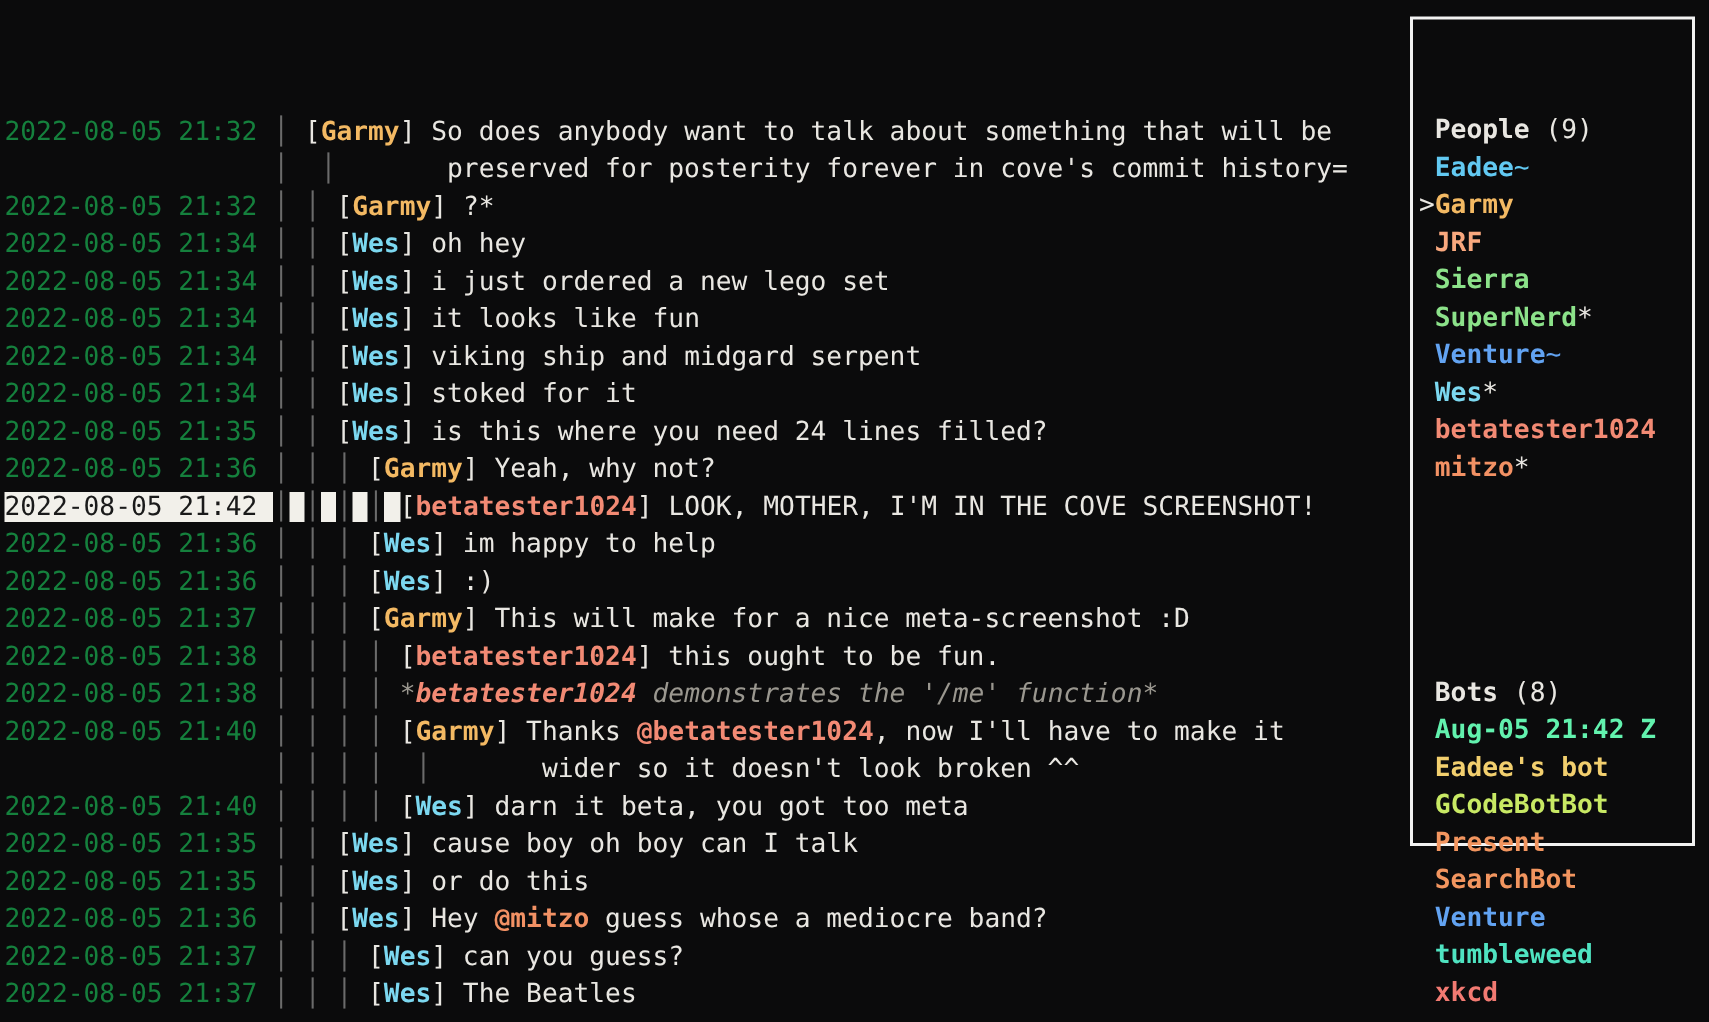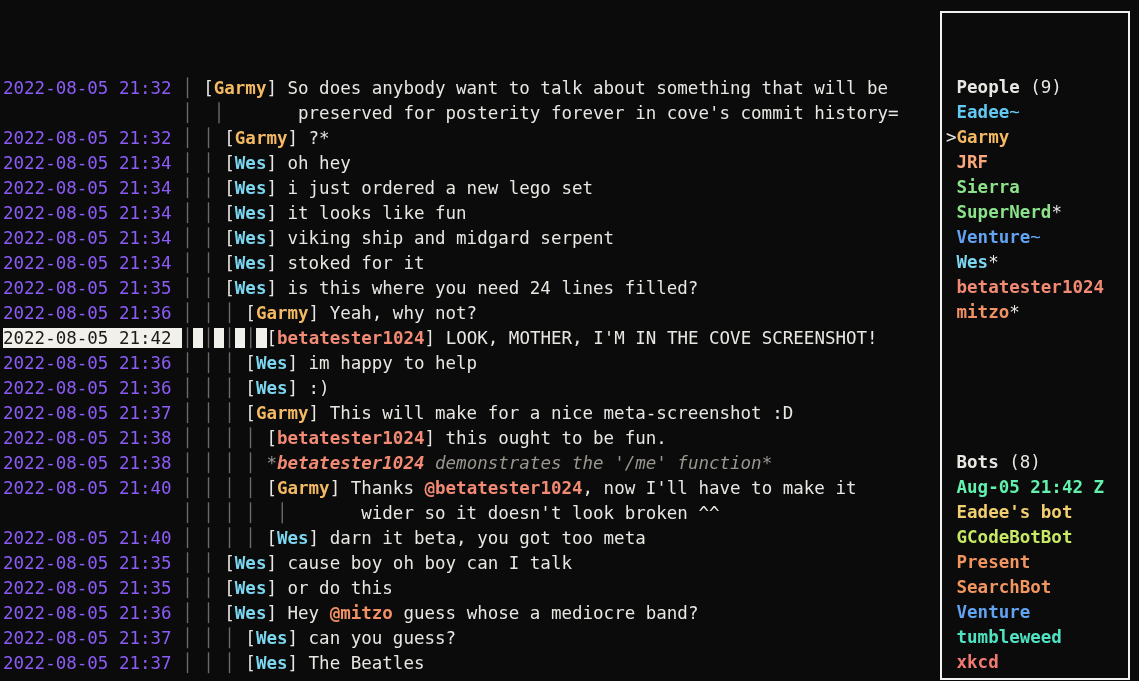--- a/index.html
+++ b/index.html
@@ -2,24 +2,24 @@
 <html><head>
 <meta charset="utf-8">
 <style>
   html,body{margin:0;padding:0;background:#0b0b0c;}
   .screen{position:relative;width:1139px;height:681px;background:#0b0b0c;overflow:hidden;
           font-family:"DejaVu Sans Mono",monospace;font-size:17.5px;}
   .hdr{position:absolute;left:4px;top:13px;width:926px;height:49px;box-sizing:border-box;
        border:2px solid #f2f2f2;line-height:45px;padding-left:16px;white-space:pre;color:#e9e7e2;}
   .chat{position:absolute;left:3px;top:76px;white-space:pre;line-height:25px;color:#e9e7e2;}
   .row{height:25px;}
-  .ts{color:#8b5cf6;}
+  .ts{color:#15803d;}
   .bar{color:#6b6b6b;}
   .b{font-weight:bold;}
-  .side{position:absolute;left:940px;top:11px;width:190px;height:669px;box-sizing:border-box;
+  .side{position:absolute;left:940px;top:11px;width:190px;height:553px;box-sizing:border-box;
         border:2px solid #f2f2f2;padding:12px 0 0 4px;white-space:pre;line-height:25px;color:#e9e7e2;}
   .gap{height:25px;}
 </style>
 </head>
 <body>
 
 <div class="screen">
 
 
   <div class="chat" id="chat-log"><div class="row"><span class="ts">2022-08-05 21:32 </span><span class="bar">│ </span><span>[</span><span style="color: rgb(243, 185, 99); font-weight: bold;">Garmy</span><span>] So does anybody want to talk about something that will be</span></div><div class="row"><span class="ts">                 </span><span class="bar">│  │       </span><span>preserved for posterity forever in cove's commit history=</span></div><div class="row"><span class="ts">2022-08-05 21:32 </span><span class="bar">│ │ </span><span>[</span><span style="color: rgb(243, 185, 99); font-weight: bold;">Garmy</span><span>] ?*</span></div><div class="row"><span class="ts">2022-08-05 21:34 </span><span class="bar">│ │ </span><span>[</span><span style="color: rgb(124, 216, 240); font-weight: bold;">Wes</span><span>] oh hey</span></div><div class="row"><span class="ts">2022-08-05 21:34 </span><span class="bar">│ │ </span><span>[</span><span style="color: rgb(124, 216, 240); font-weight: bold;">Wes</span><span>] i just ordered a new lego set</span></div><div class="row"><span class="ts">2022-08-05 21:34 </span><span class="bar">│ │ </span><span>[</span><span style="color: rgb(124, 216, 240); font-weight: bold;">Wes</span><span>] it looks like fun</span></div><div class="row"><span class="ts">2022-08-05 21:34 </span><span class="bar">│ │ </span><span>[</span><span style="color: rgb(124, 216, 240); font-weight: bold;">Wes</span><span>] viking ship and midgard serpent</span></div><div class="row"><span class="ts">2022-08-05 21:34 </span><span class="bar">│ │ </span><span>[</span><span style="color: rgb(124, 216, 240); font-weight: bold;">Wes</span><span>] stoked for it</span></div><div class="row"><span class="ts">2022-08-05 21:35 </span><span class="bar">│ │ </span><span>[</span><span style="color: rgb(124, 216, 240); font-weight: bold;">Wes</span><span>] is this where you need 24 lines filled?</span></div><div class="row"><span class="ts">2022-08-05 21:36 </span><span class="bar">│ │ │ </span><span>[</span><span style="color: rgb(243, 185, 99); font-weight: bold;">Garmy</span><span>] Yeah, why not?</span></div><div class="row"><span class="ts" style="background: rgb(242, 240, 234); color: rgb(26, 26, 26);">2022-08-05 21:42 </span><span class="bar">│</span><span style="background: rgb(242, 240, 234);"> </span><span class="bar">│</span><span style="background: rgb(242, 240, 234);"> </span><span class="bar">│</span><span style="background: rgb(242, 240, 234);"> </span><span class="bar">│</span><span style="background: rgb(242, 240, 234);"> </span><span>[</span><span style="color: rgb(242, 138, 116); font-weight: bold;">betatester1024</span><span>] LOOK, MOTHER, I'M IN THE COVE SCREENSHOT!</span></div><div class="row"><span class="ts">2022-08-05 21:36 </span><span class="bar">│ │ │ </span><span>[</span><span style="color: rgb(124, 216, 240); font-weight: bold;">Wes</span><span>] im happy to help</span></div><div class="row"><span class="ts">2022-08-05 21:36 </span><span class="bar">│ │ │ </span><span>[</span><span style="color: rgb(124, 216, 240); font-weight: bold;">Wes</span><span>] :)</span></div><div class="row"><span class="ts">2022-08-05 21:37 </span><span class="bar">│ │ │ </span><span>[</span><span style="color: rgb(243, 185, 99); font-weight: bold;">Garmy</span><span>] This will make for a nice meta-screenshot :D</span></div><div class="row"><span class="ts">2022-08-05 21:38 </span><span class="bar">│ │ │ │ </span><span>[</span><span style="color: rgb(242, 138, 116); font-weight: bold;">betatester1024</span><span>] this ought to be fun.</span></div><div class="row"><span class="ts">2022-08-05 21:38 </span><span class="bar">│ │ │ │ </span><span style="color: rgb(154, 151, 143); font-style: italic;">*</span><span style="color: rgb(242, 138, 116); font-weight: bold; font-style: italic;">betatester1024</span><span style="color: rgb(154, 151, 143); font-style: italic;"> demonstrates the '/me' function*</span></div><div class="row"><span class="ts">2022-08-05 21:40 </span><span class="bar">│ │ │ │ </span><span>[</span><span style="color: rgb(243, 185, 99); font-weight: bold;">Garmy</span><span>] Thanks </span><span style="color: rgb(242, 138, 116); font-weight: bold;">@betatester1024</span><span>, now I'll have to make it</span></div><div class="row"><span class="ts">                 </span><span class="bar">│ │ │ │  │       </span><span>wider so it doesn't look broken ^^</span></div><div class="row"><span class="ts">2022-08-05 21:40 </span><span class="bar">│ │ │ │ </span><span>[</span><span style="color: rgb(124, 216, 240); font-weight: bold;">Wes</span><span>] darn it beta, you got too meta</span></div><div class="row"><span class="ts">2022-08-05 21:35 </span><span class="bar">│ │ </span><span>[</span><span style="color: rgb(124, 216, 240); font-weight: bold;">Wes</span><span>] cause boy oh boy can I talk</span></div><div class="row"><span class="ts">2022-08-05 21:35 </span><span class="bar">│ │ </span><span>[</span><span style="color: rgb(124, 216, 240); font-weight: bold;">Wes</span><span>] or do this</span></div><div class="row"><span class="ts">2022-08-05 21:36 </span><span class="bar">│ │ </span><span>[</span><span style="color: rgb(124, 216, 240); font-weight: bold;">Wes</span><span>] Hey </span><span style="color: rgb(242, 145, 100); font-weight: bold;">@mitzo</span><span> guess whose a mediocre band?</span></div><div class="row"><span class="ts">2022-08-05 21:37 </span><span class="bar">│ │ │ </span><span>[</span><span style="color: rgb(124, 216, 240); font-weight: bold;">Wes</span><span>] can you guess?</span></div><div class="row"><span class="ts">2022-08-05 21:37 </span><span class="bar">│ │ │ </span><span>[</span><span style="color: rgb(124, 216, 240); font-weight: bold;">Wes</span><span>] The Beatles</span></div></div>

